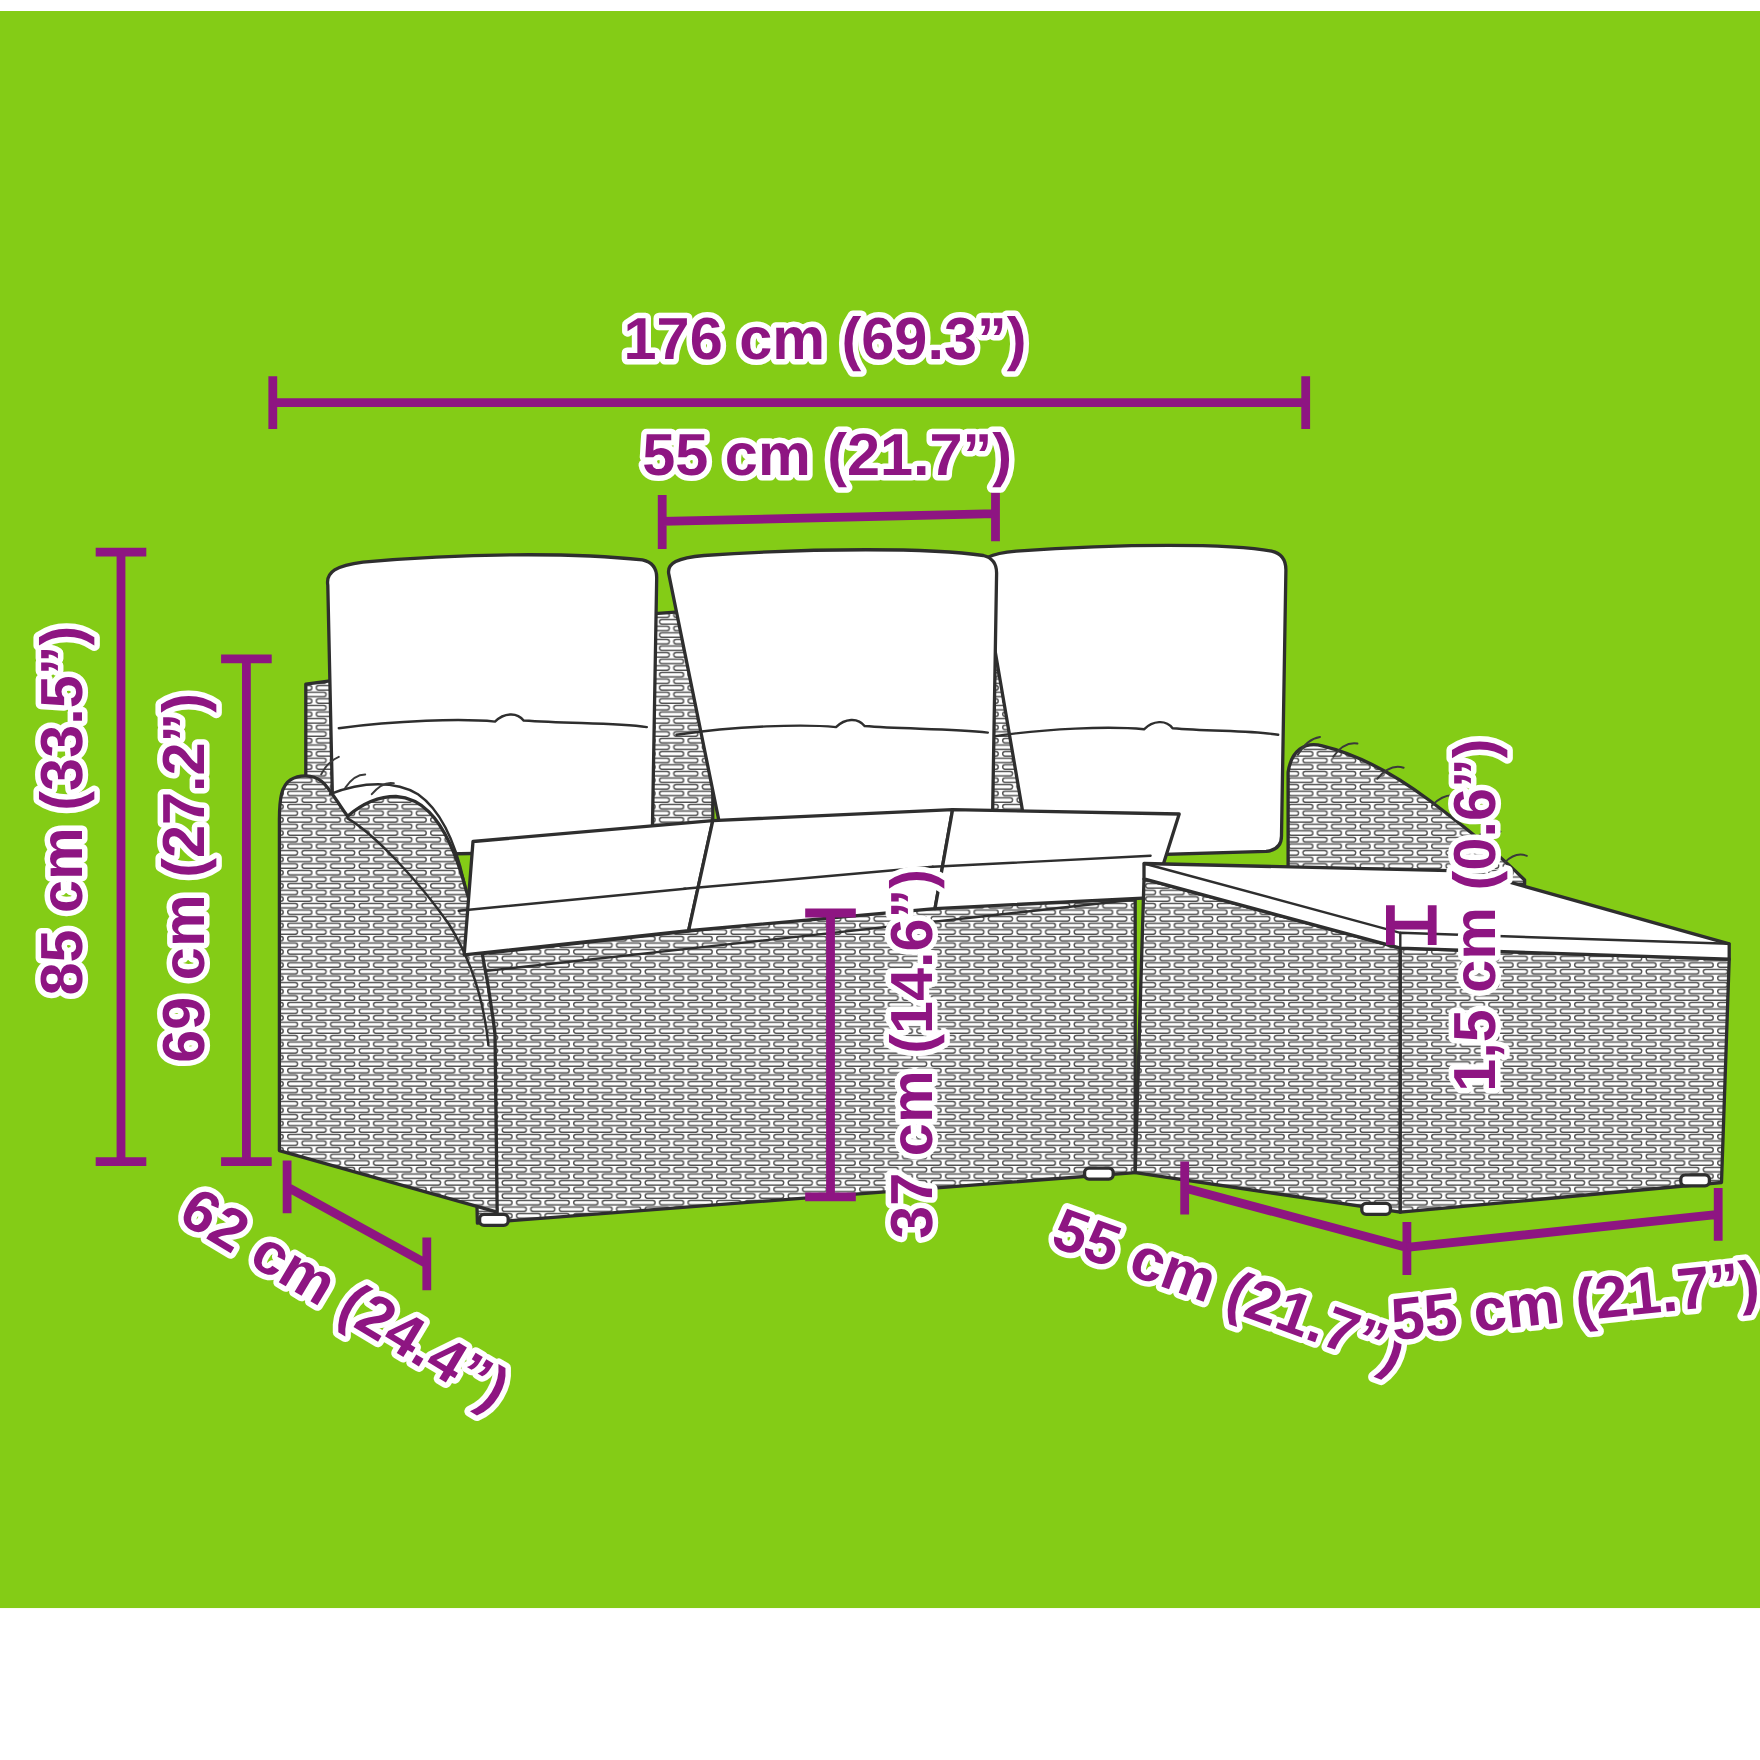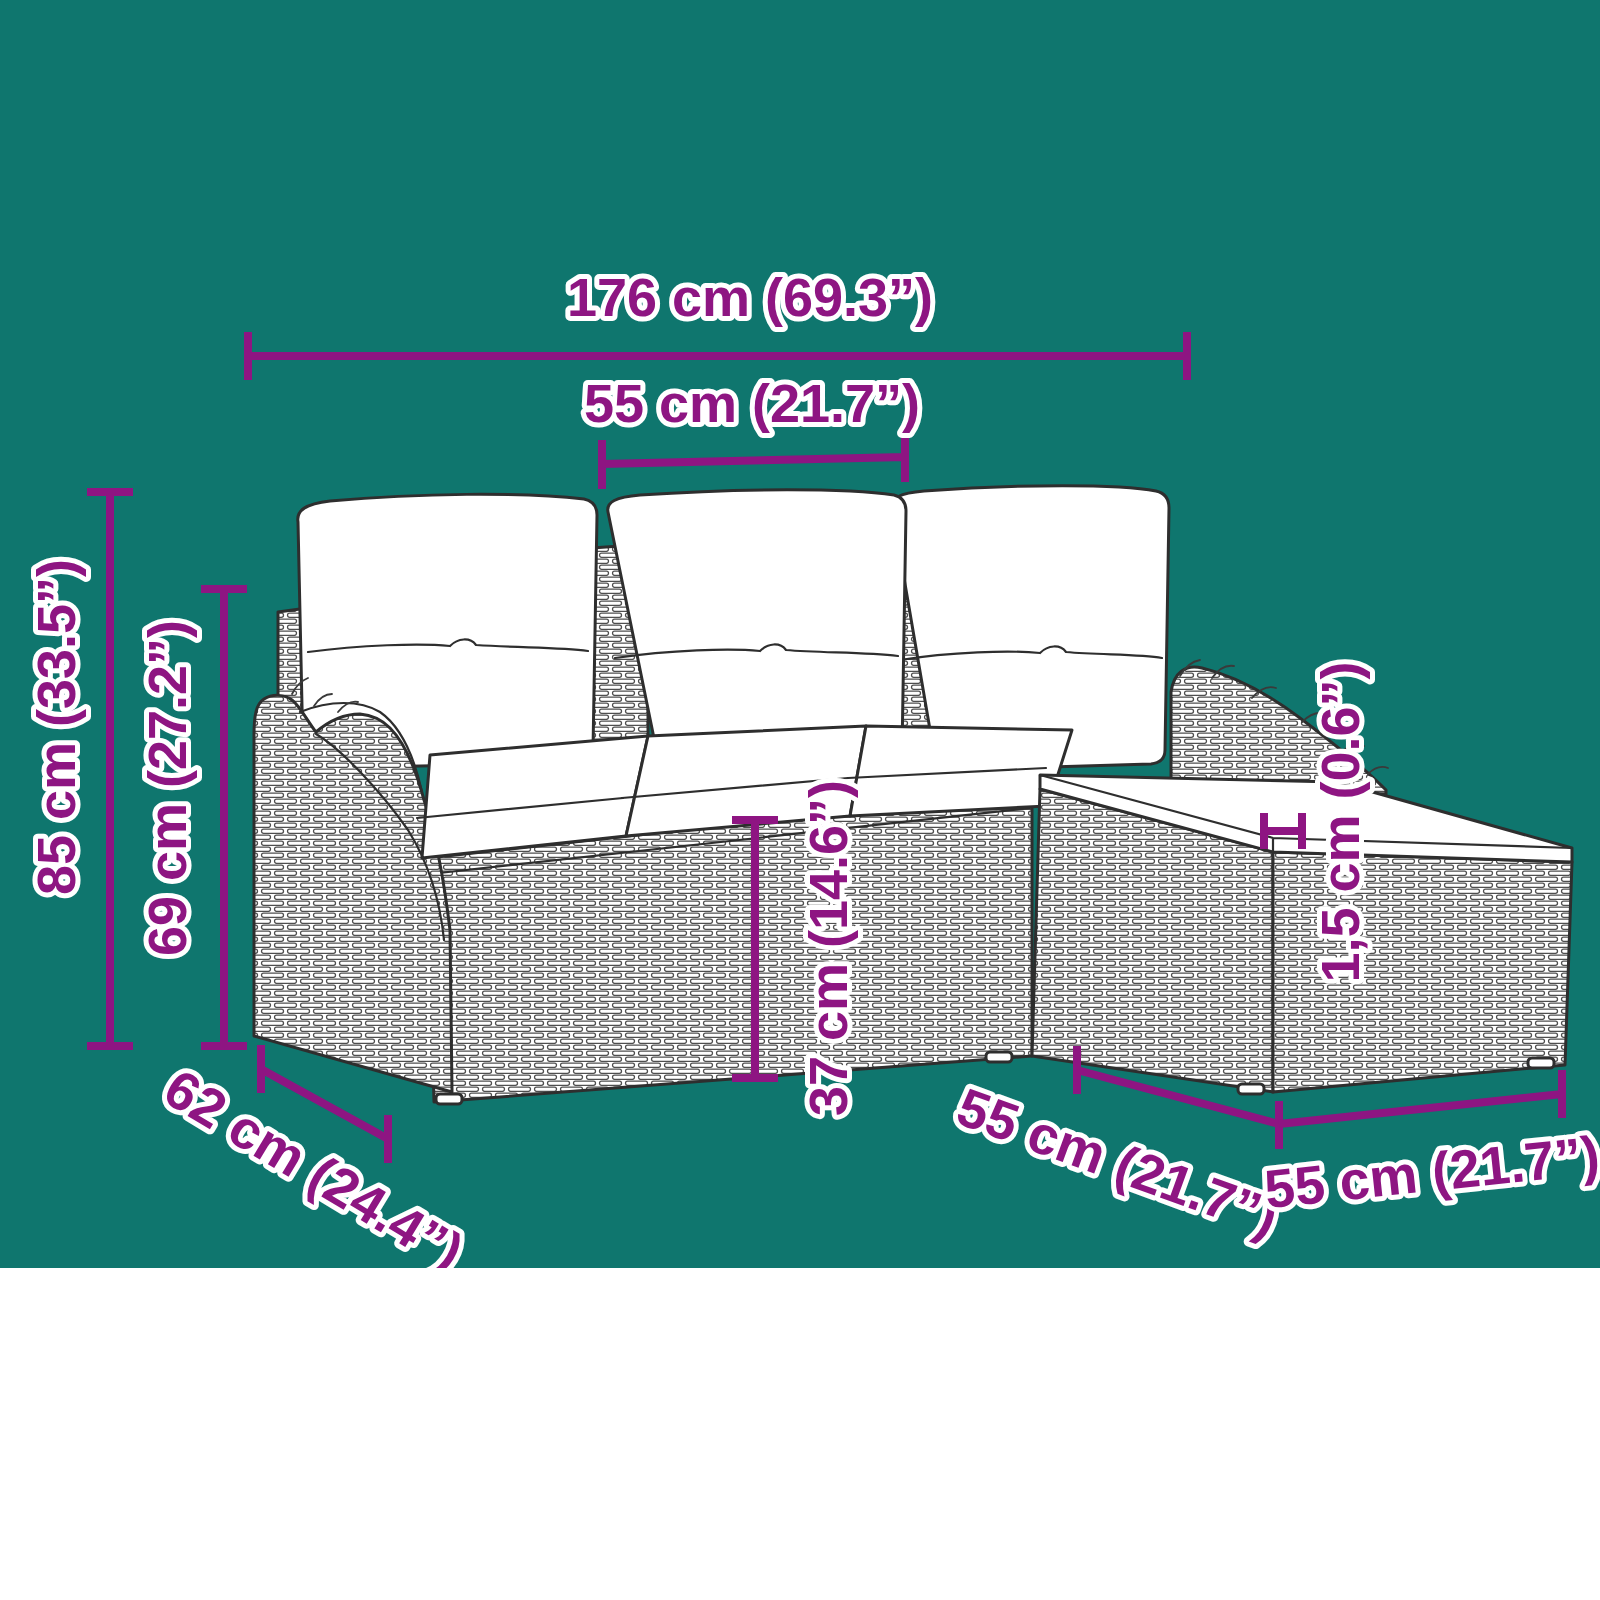--- a/index.html
+++ b/index.html
@@ -1,17 +1,17 @@
 <!DOCTYPE html>
 <html><head>
 <meta charset="utf-8">
 <style>
   html,body{margin:0;padding:0;background:#ffffff;}
-  .stage{position:relative;width:1600px;height:1268px;background:#0f766e;overflow:hidden;
-         font-family:"Liberation Sans",sans-serif;}
+  .stage{position:relative;width:1600px;height:1452px;background:#84cc16;overflow:hidden;
+         font-family:"Liberation Sans",sans-serif;margin-top:10px;}
   svg{display:block}
   .dimtext{font-family:"Liberation Sans",sans-serif;font-weight:700;font-size:54px;
            fill:#8E1582;text-anchor:middle;paint-order:stroke;stroke:#ffffff;
            stroke-width:10px;stroke-linejoin:round;}
   .dimline{stroke:#8E1582;stroke-width:8;fill:none;stroke-linecap:butt;}
   .art{stroke:#2e2e2e;stroke-width:3;fill:#ffffff;stroke-linejoin:round;stroke-linecap:round;}
   .wicker{fill:url(#wk);}
   .detail{fill:none;stroke:#2e2e2e;stroke-width:2.2;stroke-linecap:round;}
   .thin{fill:none;stroke:#3a3a3a;stroke-width:1.8;stroke-linecap:round;}
 </style>

